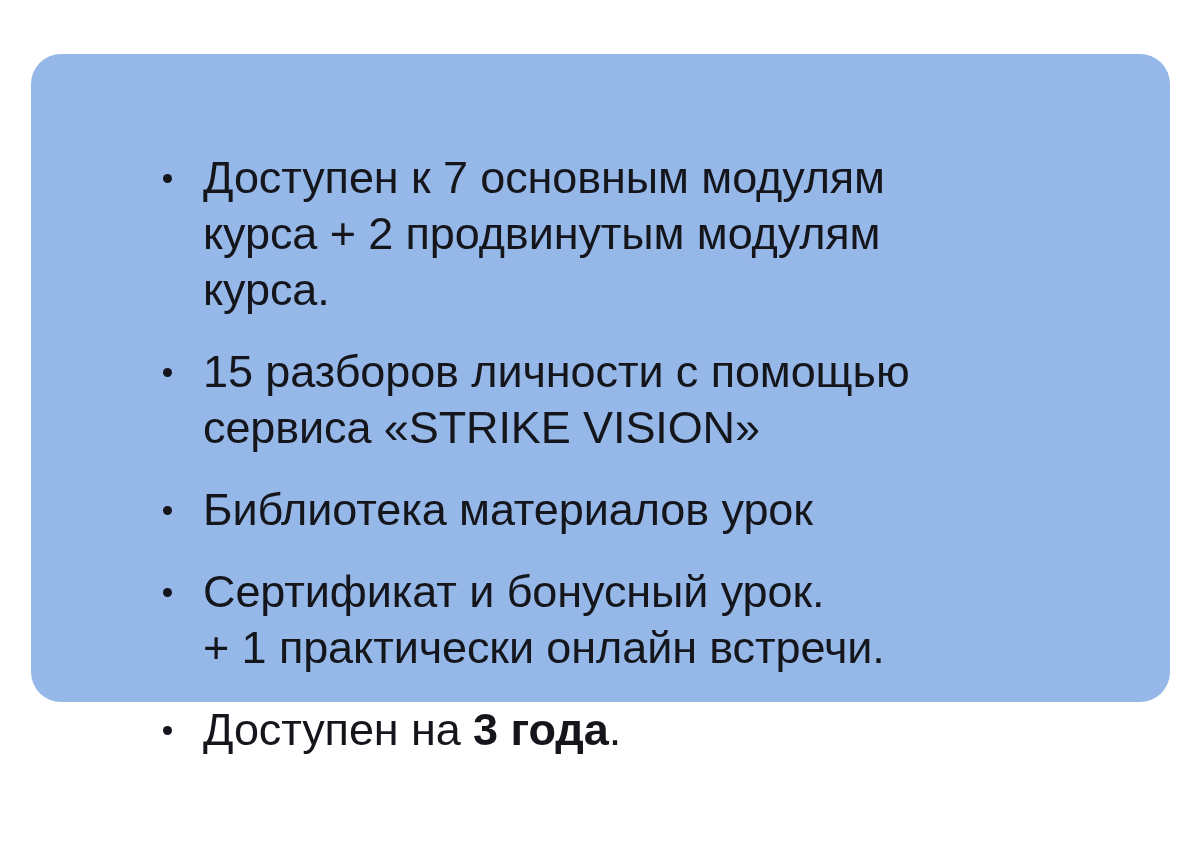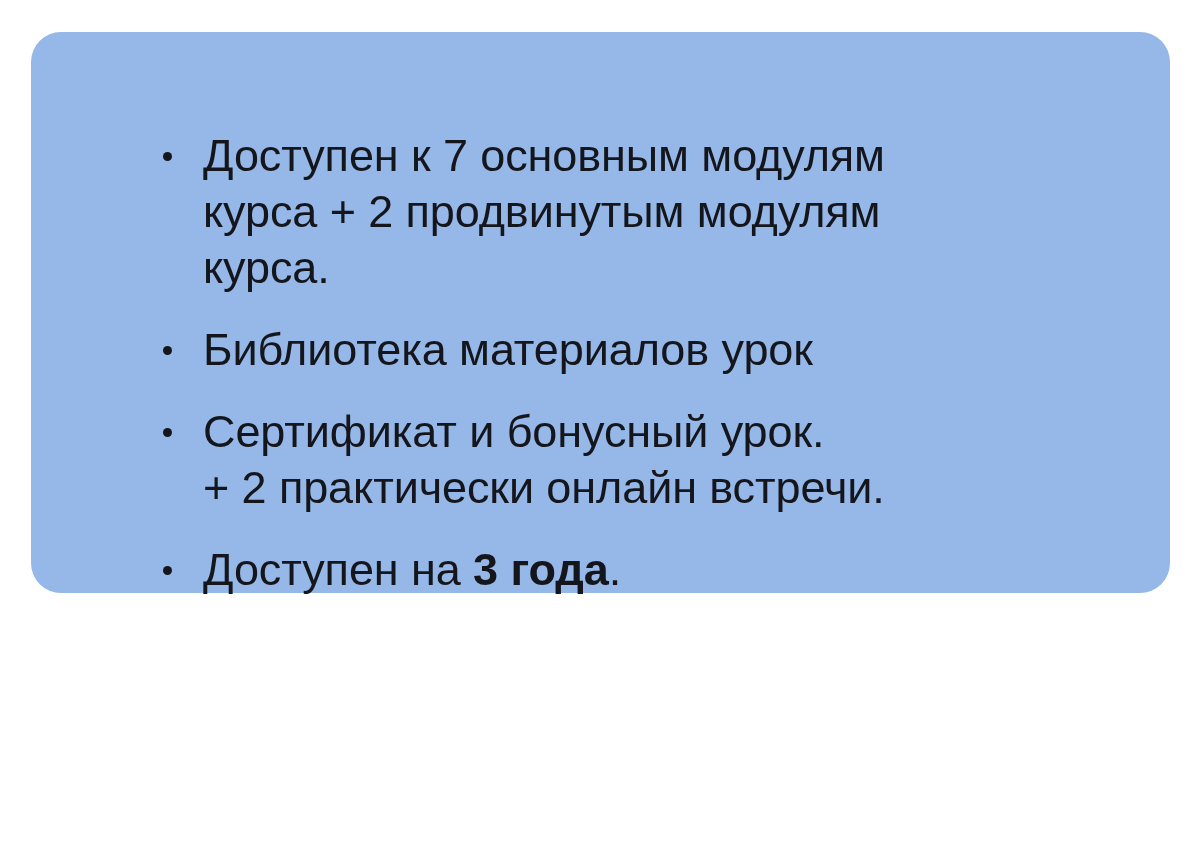--- a/index.html
+++ b/index.html
@@ -18,23 +18,23 @@
   .slide {
     position: relative;
     width: 1200px;
     height: 853px;
     background: #ffffff;
   }
 
   .benefits-card {
     position: absolute;
     left: 31px;
-    top: 32px;
+    top: 54px;
     width: 1139px;
-    height: 561px;
+    height: 648px;
     background: #95b8e8;
     border-radius: 30px;
     box-sizing: border-box;
   }
 
   .benefits-list {
     position: absolute;
     left: 106px;
     top: 96px;
     right: 60px;
@@ -80,19 +80,21 @@
 </style>
 </head>
 <body>
 
 <div class="slide">
   <div class="benefits-card">
     <ul class="benefits-list">
         <li class="benefit-item"><span class="benefit-bullet"></span><span class="benefit-text"><span>Доступен к 7 основным модулям
 курса + 2 продвинутым модулям
 курса.</span></span></li>
+        <li class="benefit-item"><span class="benefit-bullet"></span><span class="benefit-text"><span>15 разборов личности с помощью
+сервиса «STRIKE VISION»</span></span></li>
         <li class="benefit-item"><span class="benefit-bullet"></span><span class="benefit-text"><span>Библиотека материалов урок</span></span></li>
         <li class="benefit-item"><span class="benefit-bullet"></span><span class="benefit-text"><span>Сертификат и бонусный урок.
-+ 2 практически онлайн встречи.</span></span></li>
++ 1 практически онлайн встречи.</span></span></li>
         <li class="benefit-item"><span class="benefit-bullet"></span><span class="benefit-text"><span>Доступен на </span><span class="emphasis">3 года</span><span>.</span></span></li>
       </ul>
   </div>
 </div>
 
 </body></html>

